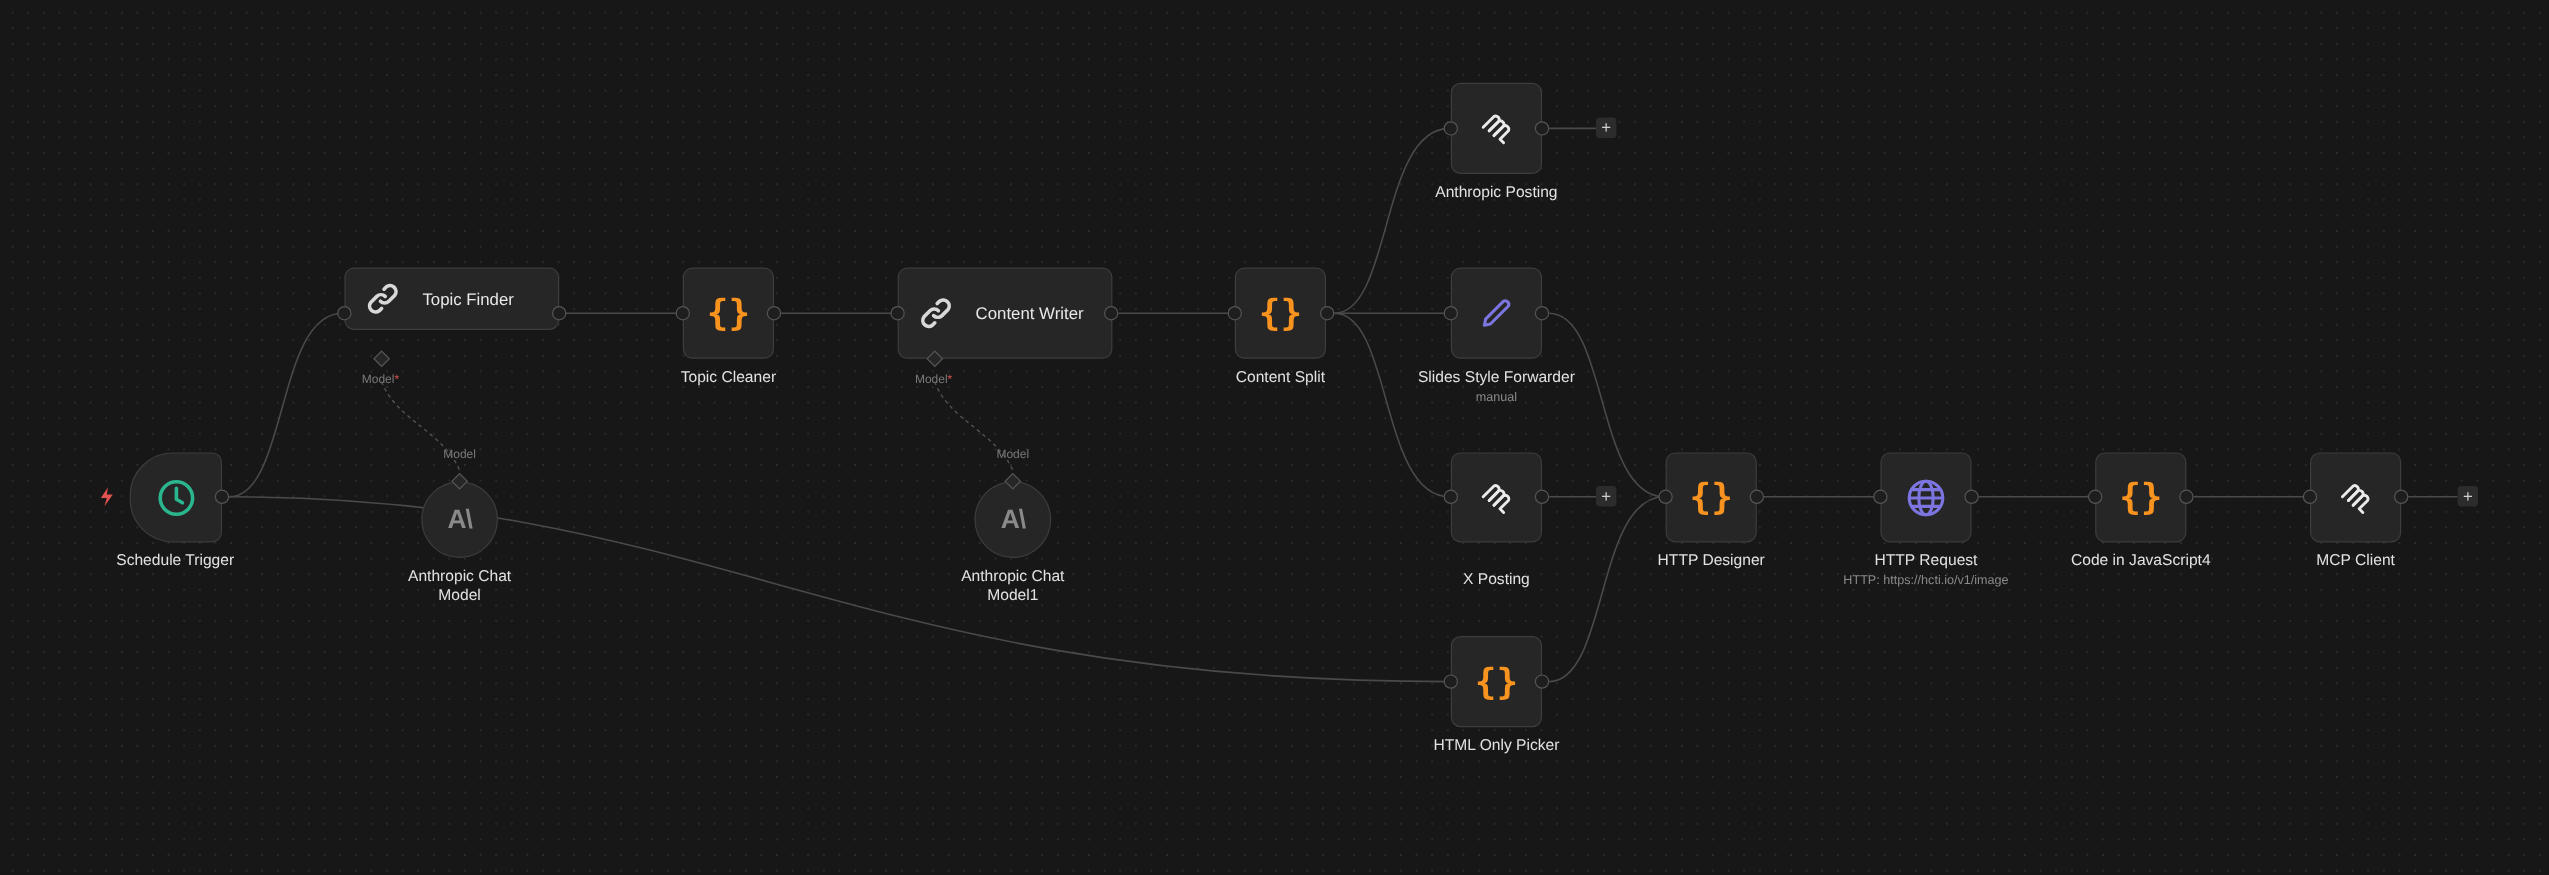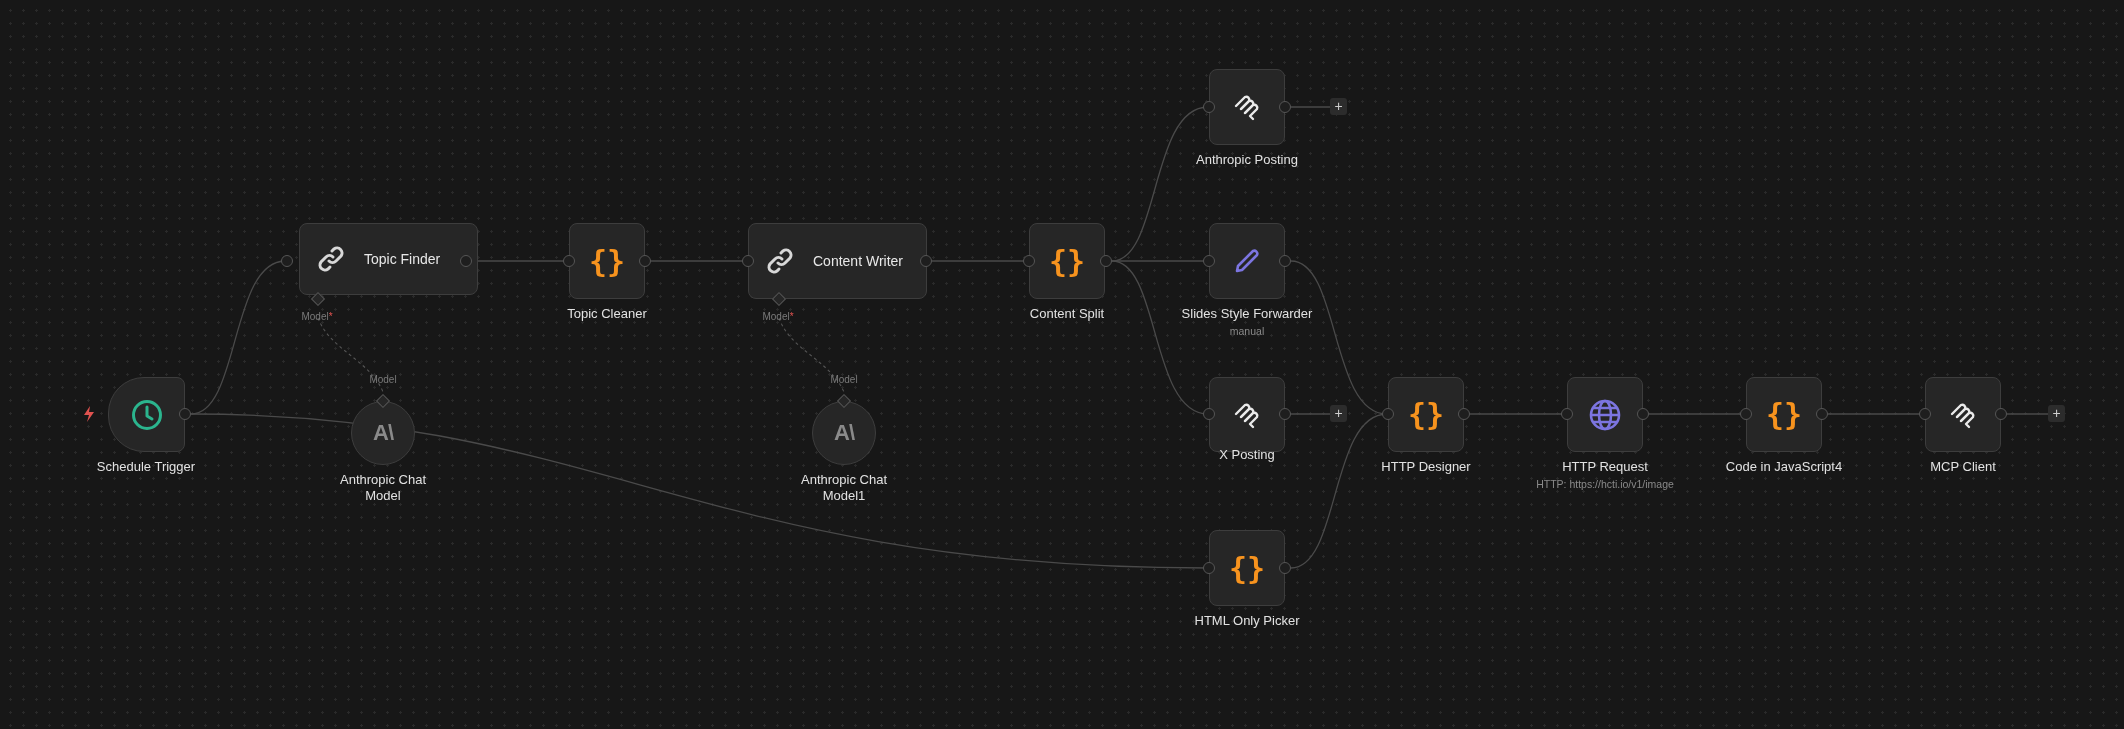--- a/index.html
+++ b/index.html
@@ -104,21 +104,21 @@
 
   <div class="node trigger" style="left:108px;top:377px;width:77px;height:75px">
     <svg width="34" height="34" viewBox="0 0 34 34">
       <circle cx="17" cy="17" r="13.5" fill="none" stroke="#2bb58e" stroke-width="3"></circle>
       <path d="M17 9 V18 L22 21" fill="none" stroke="#2bb58e" stroke-width="3" stroke-linecap="round" stroke-linejoin="round"></path>
     </svg>
   </div>
   <div class="handle" style="left:179px;top:408px"></div>
   <div class="label" style="left:146px;top:459px">Schedule Trigger</div>
 
-  <div class="node wide" style="left:299px;top:223px;width:179px;height:72px">
+  <div class="node wide" style="left:287px;top:223px;width:179px;height:52px">
     <svg width="30" height="30" viewBox="0 0 30 30">
       <g fill="none" stroke="#d8d8d8" stroke-width="3" stroke-linecap="round">
         <path d="M13 17 a5 5 0 0 0 7 0 l5 -5 a5 5 0 0 0 -7 -7 l-2 2"></path>
         <path d="M17 13 a5 5 0 0 0 -7 0 l-5 5 a5 5 0 0 0 7 7 l2 -2"></path>
       </g>
     </svg>
     <span class="title-inline">Topic Finder</span>
   </div>
   <div class="handle" style="left:281px;top:255px"></div>
   <div class="handle" style="left:460px;top:255px"></div>
@@ -196,21 +196,21 @@
       <g fill="none" stroke="#eaeaea" stroke-width="2.4" stroke-linecap="round" stroke-linejoin="round">
         <path d="M3 13 L12 4 a3 3 0 0 1 4 4 L8 16"></path>
         <path d="M8 16 L16 8 a3 3 0 0 1 4 4 L12 20"></path>
         <path d="M12 20 L20 12 a3 3 0 0 1 4 4 L17 23 L20 26"></path>
       </g>
     </svg>
   </div>
   <div class="handle" style="left:1203px;top:408px"></div>
   <div class="handle" style="left:1279px;top:408px"></div>
   <div class="plus" style="left:1330px;top:405px">+</div>
-  <div class="label" style="left:1247px;top:447px">X Posting</div>
+  <div class="label" style="left:1247px;top:475px">X Posting</div>
 
   <div class="node" style="left:1209px;top:530px;width:76px;height:76px">
     <span style="color:#f7931e;font-size:30px;font-family:'DejaVu Sans Mono',monospace;font-weight:bold">{}</span>
   </div>
   <div class="handle" style="left:1203px;top:562px"></div>
   <div class="handle" style="left:1279px;top:562px"></div>
   <div class="label" style="left:1247px;top:613px">HTML Only Picker</div>
 
   <div class="node" style="left:1388px;top:377px;width:76px;height:75px">
     <span style="color:#f7931e;font-size:30px;font-family:'DejaVu Sans Mono',monospace;font-weight:bold">{}</span>

